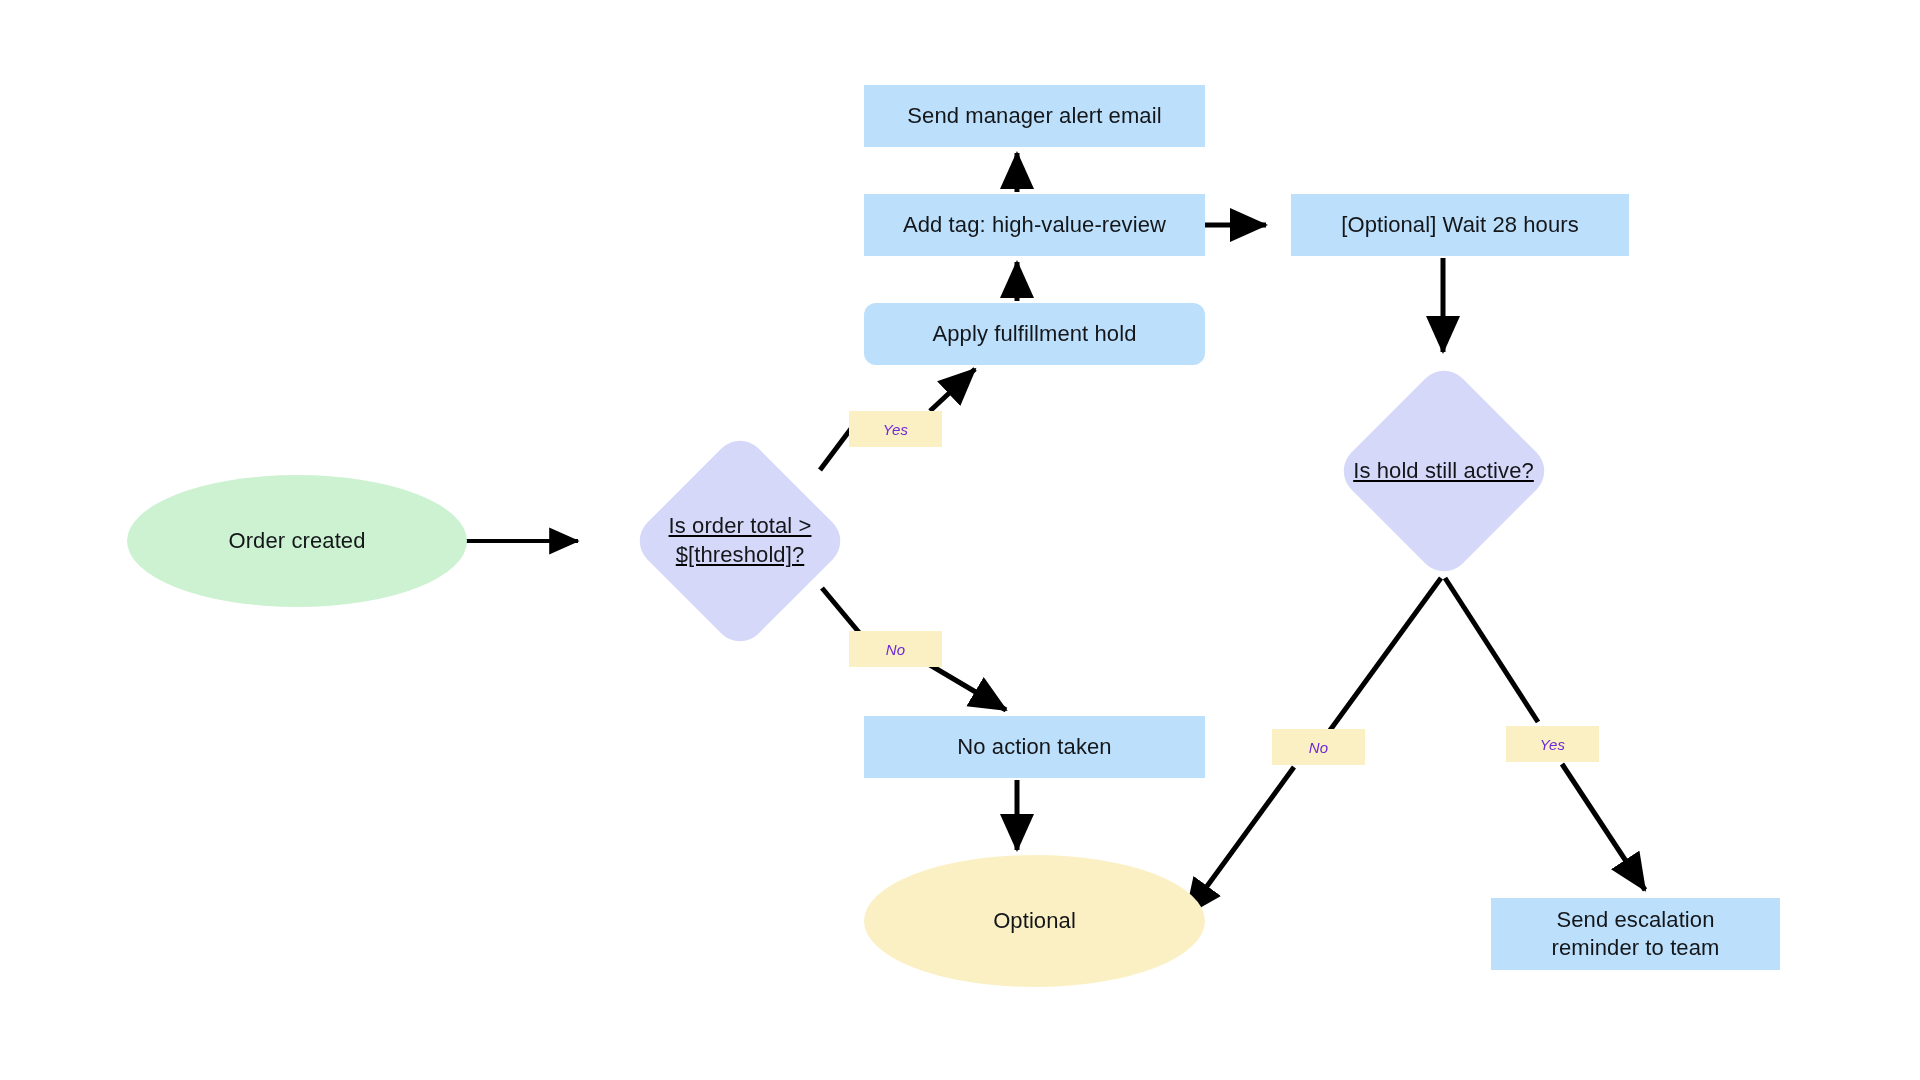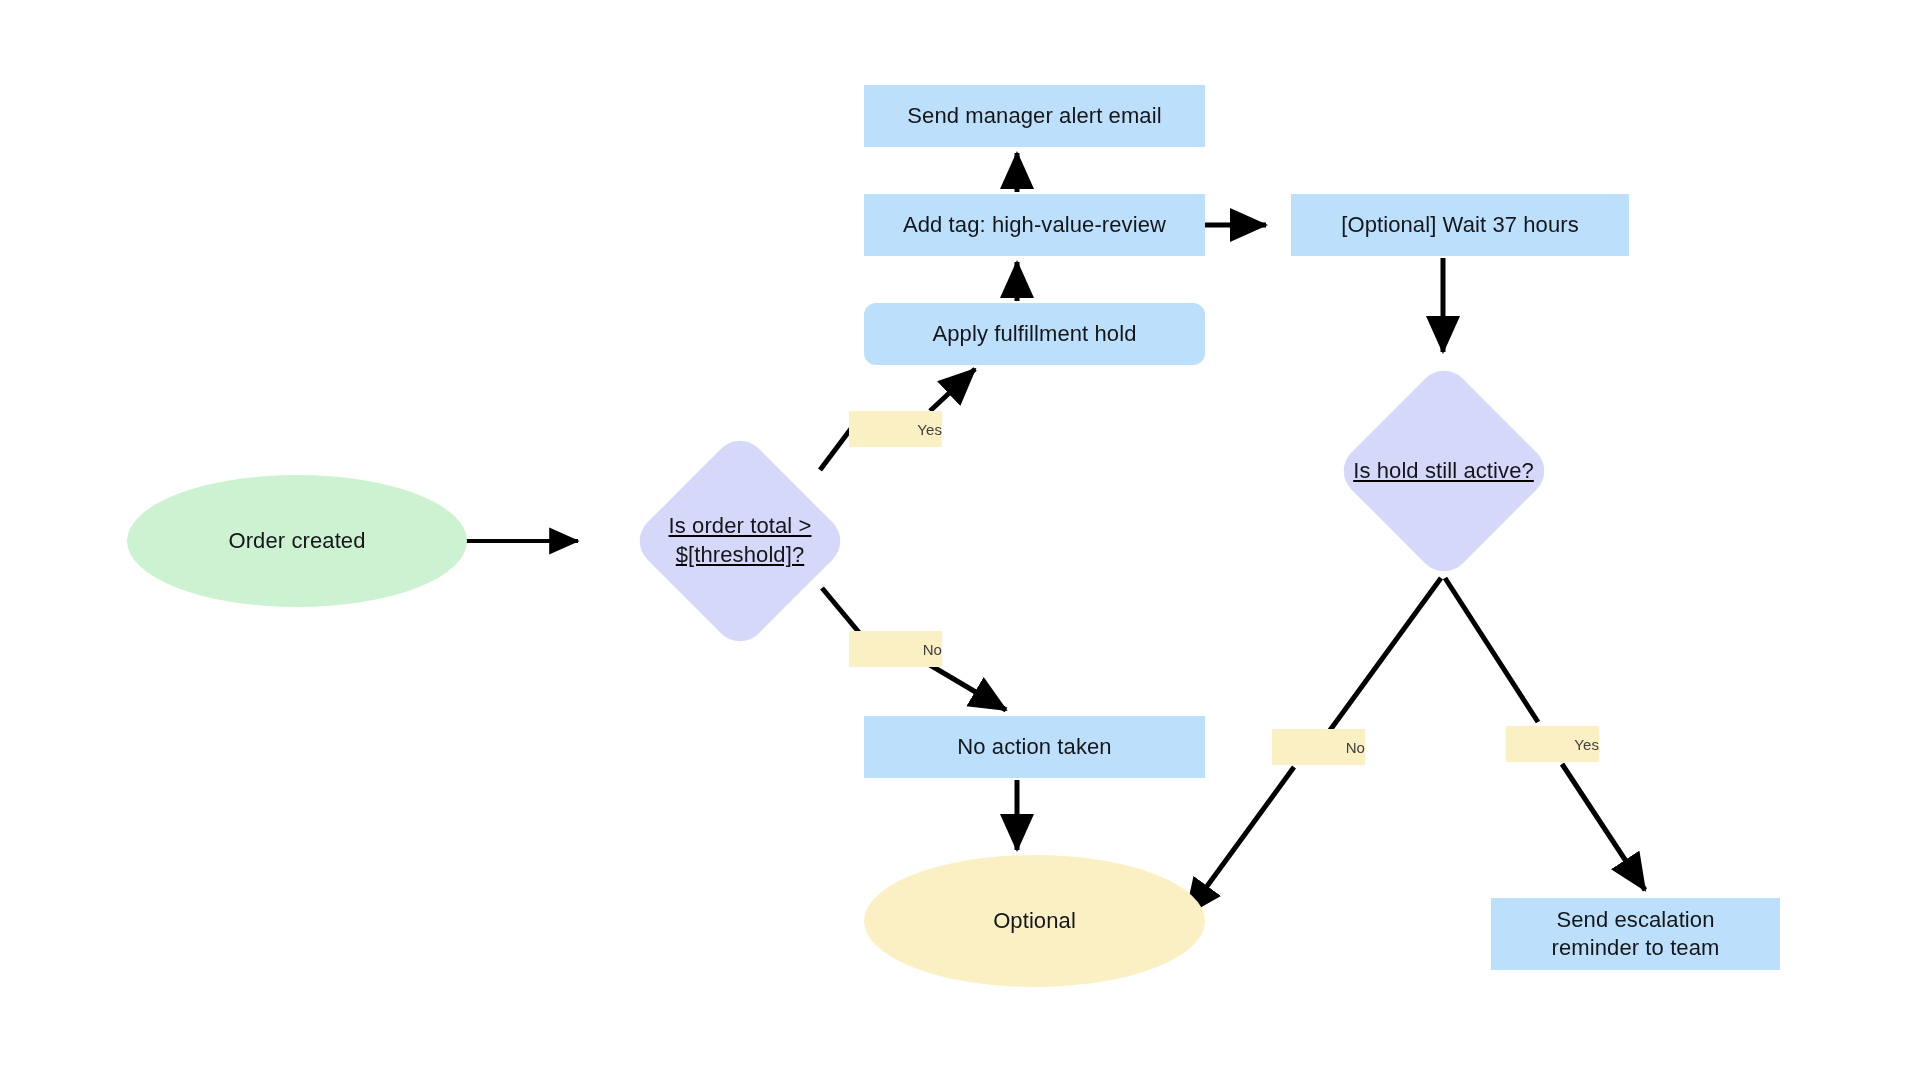--- a/index.html
+++ b/index.html
@@ -71,24 +71,25 @@
     color: #14161a;
     line-height: 1.3;
     letter-spacing: 0.1px;
     white-space: pre-line;
   }
   .edge-label {
     position: absolute;
     box-sizing: border-box;
     display: flex;
     align-items: center;
-    justify-content: flex-end;
+    justify-content: center;
     font-size: 15px;
-    color: #404040;
+    color: #6d28d9;
     letter-spacing: 0.1px;
+    font-style: italic;
   }
 </style>
 </head>
 <body>
 
 <div id="canvas">
 
   <svg id="edges" viewBox="0 0 1920 1080" xmlns="http://www.w3.org/2000/svg">
     <defs>
       <marker id="arrowhead" markerWidth="9" markerHeight="9" refX="7.2" refY="3.4" orient="auto" markerUnits="strokeWidth">
@@ -141,21 +142,21 @@
 
   <div class="node node-rect" style="left:847px; top:194px; width:341px; height:62px; background:#bce0fb;">
     <span>Add tag: high-value-review</span>
   </div>
 
   <div class="node node-rect" style="left:847px; top:85px; width:341px; height:62px; background:#bce0fb;">
     <span>Send manager alert email</span>
   </div>
 
   <div class="node node-rect" style="left:1274px; top:194px; width:338px; height:62px; background:#bce0fb;">
-    <span>[Optional] Wait 37 hours</span>
+    <span>[Optional] Wait 28 hours</span>
   </div>
 
   <div class="node-diamond-wrap" style="left:1290px; top:360px; width:307px; height:222px;">
     <div class="node-diamond-shape" style="width:157px; height:157px; background:#d6d8fa;"></div>
     <div class="node-diamond-label">Is hold still active?</div>
   </div>
 
   <div class="node node-rect" style="left:847px; top:716px; width:341px; height:62px; background:#bce0fb;">
     <span>No action taken</span>
   </div>

